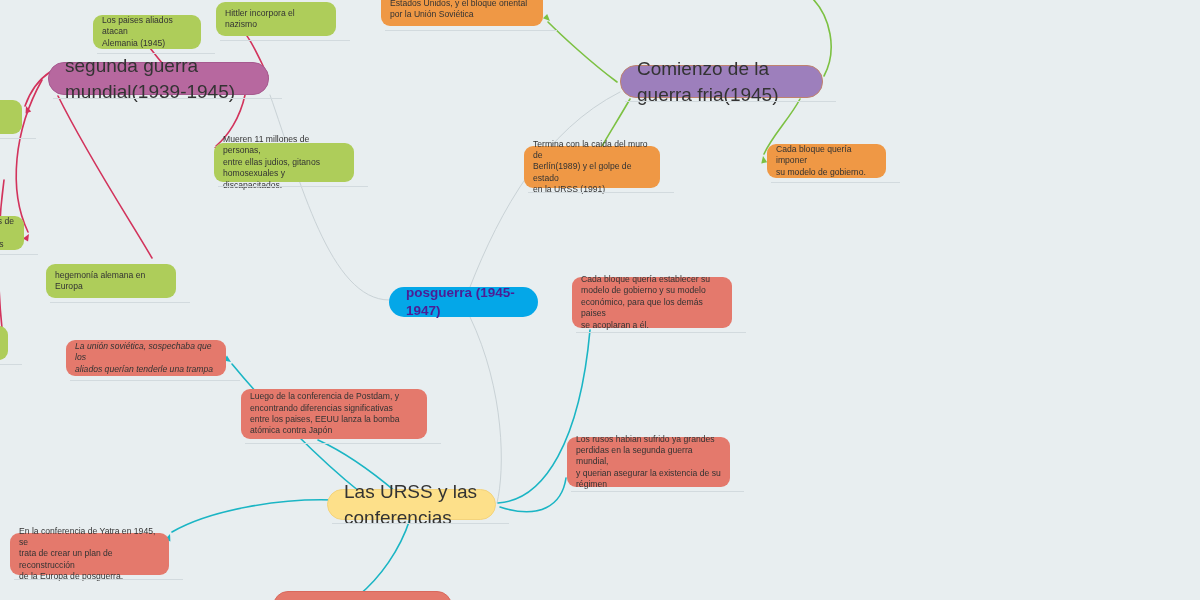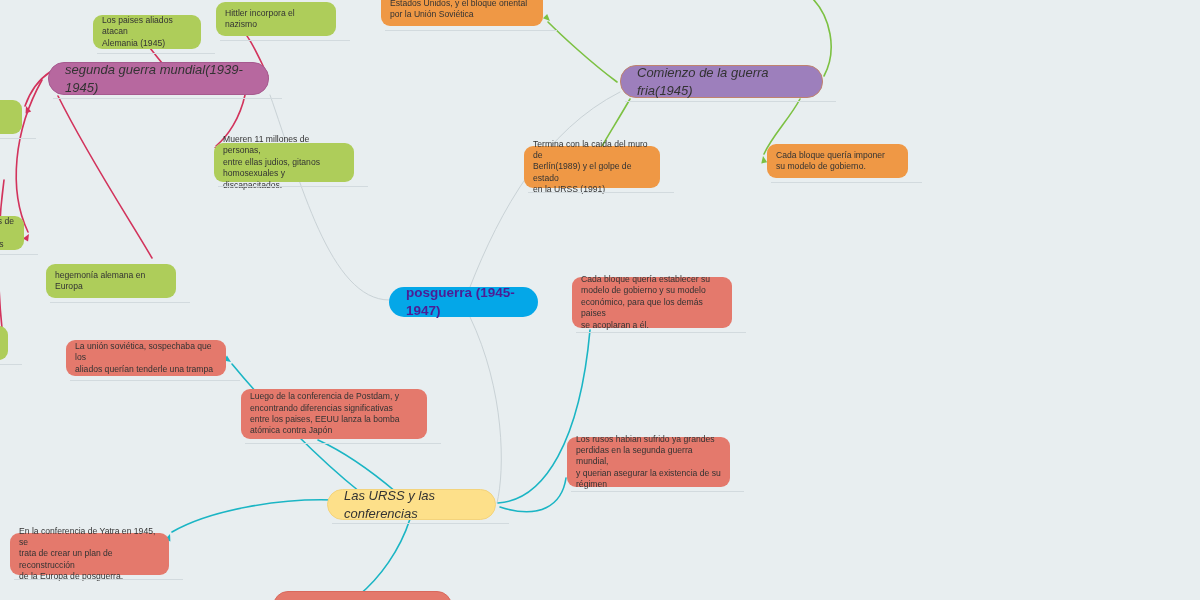--- a/index.html
+++ b/index.html
@@ -46,25 +46,24 @@
     background: #04a7e8;
     color: #4c1d95;
     font-size: 13.5px;
     font-weight: bold;
     border-radius: 16px;
     padding: 0 17px;
     justify-content: center;
   }
   
   .node.topic {
-    font-size: 13px;
+    font-size: 19px;
     border-radius: 16px;
     padding: 0 16px;
     border: 1px solid rgba(0,0,0,0.10);
-    font-style: italic;
   }
   .node.topic.purple-magenta { background: #b7689f; border-color: #a65a8f; }
   .node.topic.purple-violet  { background: #9d7fbc; border-color: #c0836f; }
   .node.topic.yellow         { background: #fde08a; border-color: #f3d37c; }
   .node.topic.red            { background: #e4796c; border-color: #d9695d; }
   
   .node.note {
     font-size: 8.6px;
     border-radius: 9px;
     padding: 17px 9px;
@@ -122,28 +121,28 @@
 Alemania (1945)</span><div class="shadow-line"></div></div>
       <div class="node note green" style="left: 216px; top: 2px; width: 120px; min-height: 19px; height: 19px;"><span>Hittler incorpora el nazismo</span><div class="shadow-line"></div></div>
       <div class="node note orange" style="left: 381px; top: -8px; width: 162px; min-height: 34px; height: 34px;"><span>Estados Unidos, y el bloque oriental
 por la Unión Soviética</span><div class="shadow-line"></div></div>
       <div class="node note green" style="left: 214px; top: 143px; width: 140px; min-height: 39px; height: 39px;"><span>Mueren 11 millones de personas,
 entre ellas judios, gitanos
  homosexuales y discapacitados.</span><div class="shadow-line"></div></div>
       <div class="node note orange" style="left: 524px; top: 146px; width: 136px; min-height: 42px; height: 42px;"><span>Termina con la caida del muro de
 Berlín(1989) y el golpe de estado
 en la URSS (1991)</span><div class="shadow-line"></div></div>
-      <div class="node note orange" style="left: 767px; top: 144px; width: 141px; min-height: 31px; height: 31px;"><span>Cada bloque quería imponer
+      <div class="node note orange" style="left: 767px; top: 144px; width: 119px; min-height: 31px; height: 31px;"><span>Cada bloque quería imponer
 su modelo de gobierno.</span><div class="shadow-line"></div></div>
       <div class="node note green" style="left: 46px; top: 264px; width: 130px; min-height: 20px; height: 20px;"><span>hegemonía alemana en Europa</span><div class="shadow-line"></div></div>
       <div class="node note green" style="left: -26px; top: 100px; width: 48px; min-height: 34px; height: 34px;"><div class="shadow-line"></div></div>
       <div class="node note green" style="left: -28px; top: 216px; width: 52px; min-height: 33px; height: 33px;"><span>mpos de
 ón judios</span><div class="shadow-line"></div></div>
       <div class="node note green" style="left: -30px; top: 326px; width: 38px; min-height: 31px; height: 31px;"><div class="shadow-line"></div></div>
-      <div class="node note red" style="left: 66px; top: 340px; width: 160px; min-height: 30px; height: 36px;"><span>La unión soviética, sospechaba que los
+      <div class="node note red" style="left: 66px; top: 340px; width: 160px; min-height: 30px; height: 36px; font-style: italic;"><span>La unión soviética, sospechaba que los
 aliados querían tenderle una trampa</span><div class="shadow-line"></div></div>
       <div class="node note red" style="left: 241px; top: 389px; width: 186px; min-height: 50px; height: 50px;"><span>Luego de la conferencia de Postdam, y
 encontrando diferencias significativas
 entre los paises, EEUU lanza la bomba
 atómica contra Japón</span><div class="shadow-line"></div></div>
       <div class="node note red" style="left: 10px; top: 533px; width: 159px; min-height: 42px; height: 42px;"><span>En la conferencia de Yatra en 1945, se
 trata de crear un plan de reconstrucción
 de la Europa de posguerra.</span><div class="shadow-line"></div></div>
       <div class="node note red" style="left: 572px; top: 277px; width: 160px; min-height: 51px; height: 51px;"><span>Cada bloque quería establecer  su
 modelo de gobierno y su modelo

